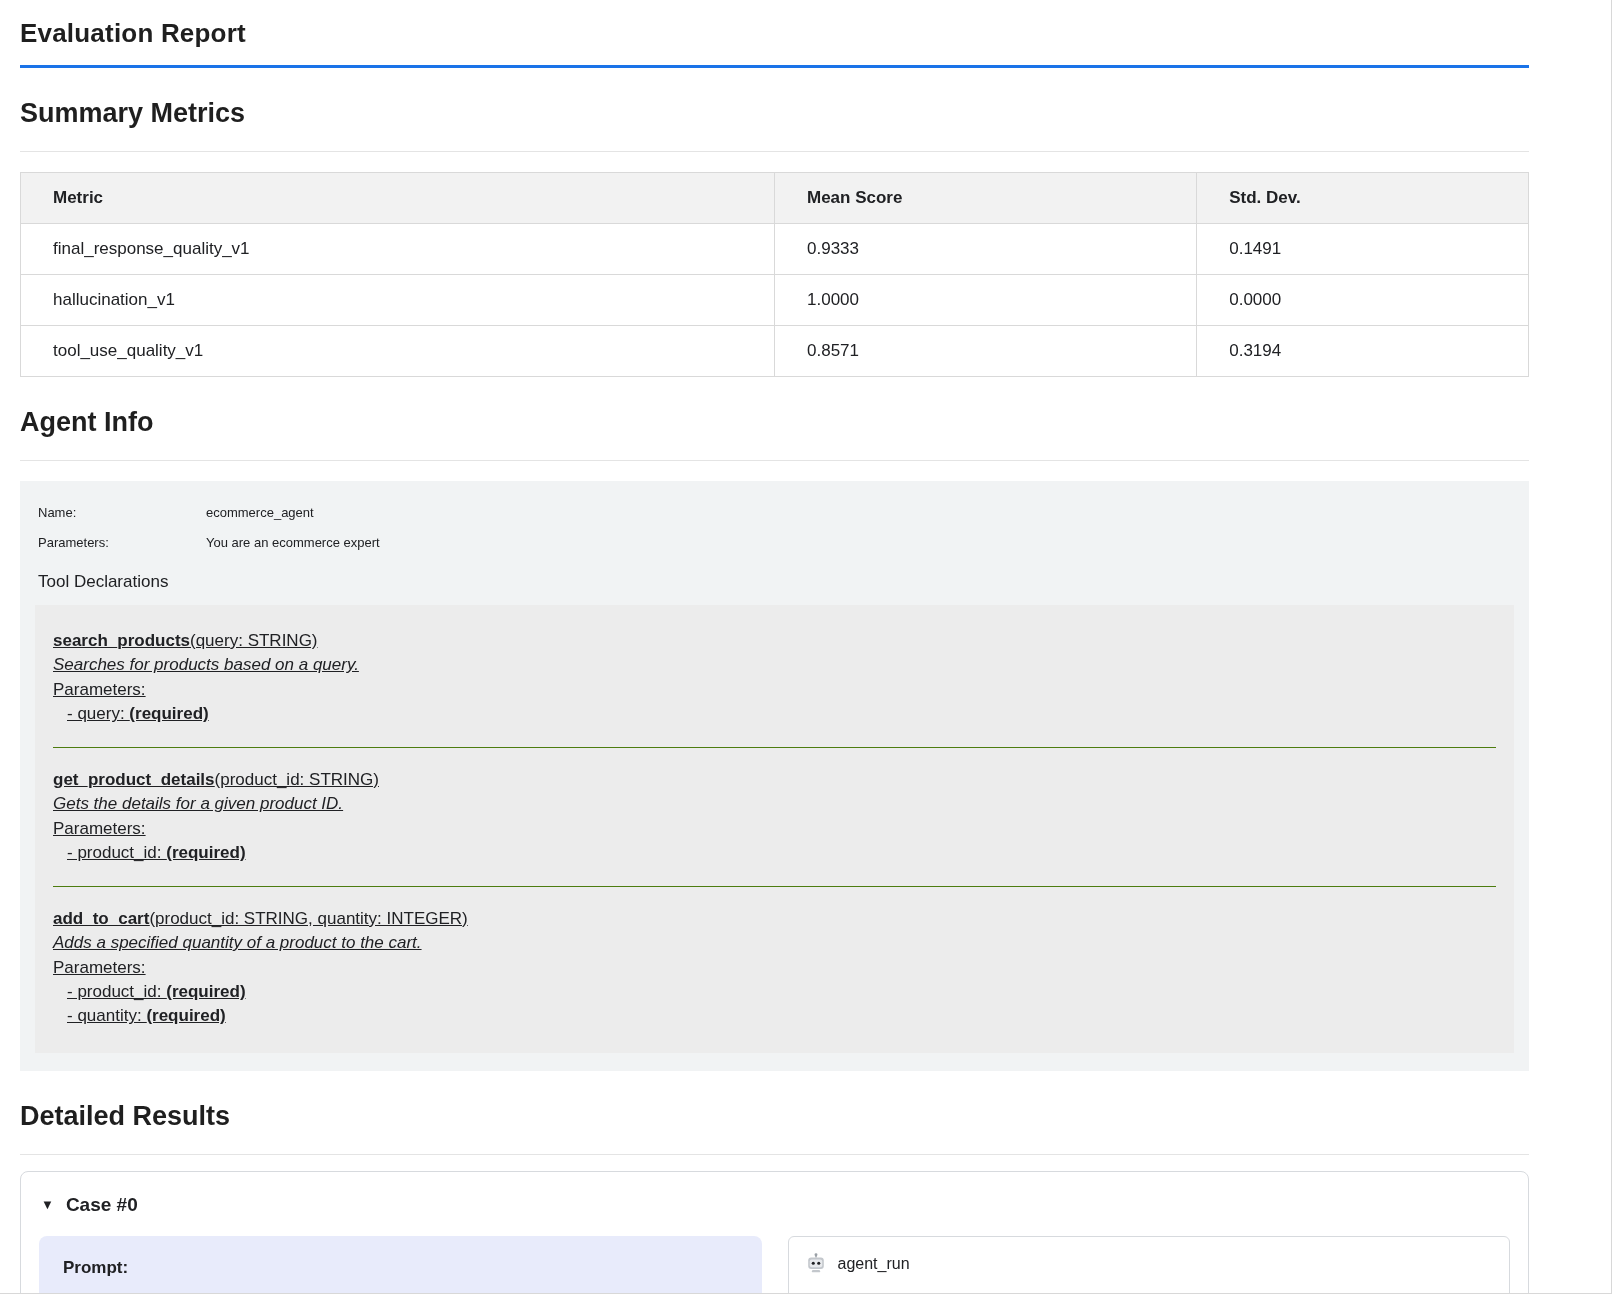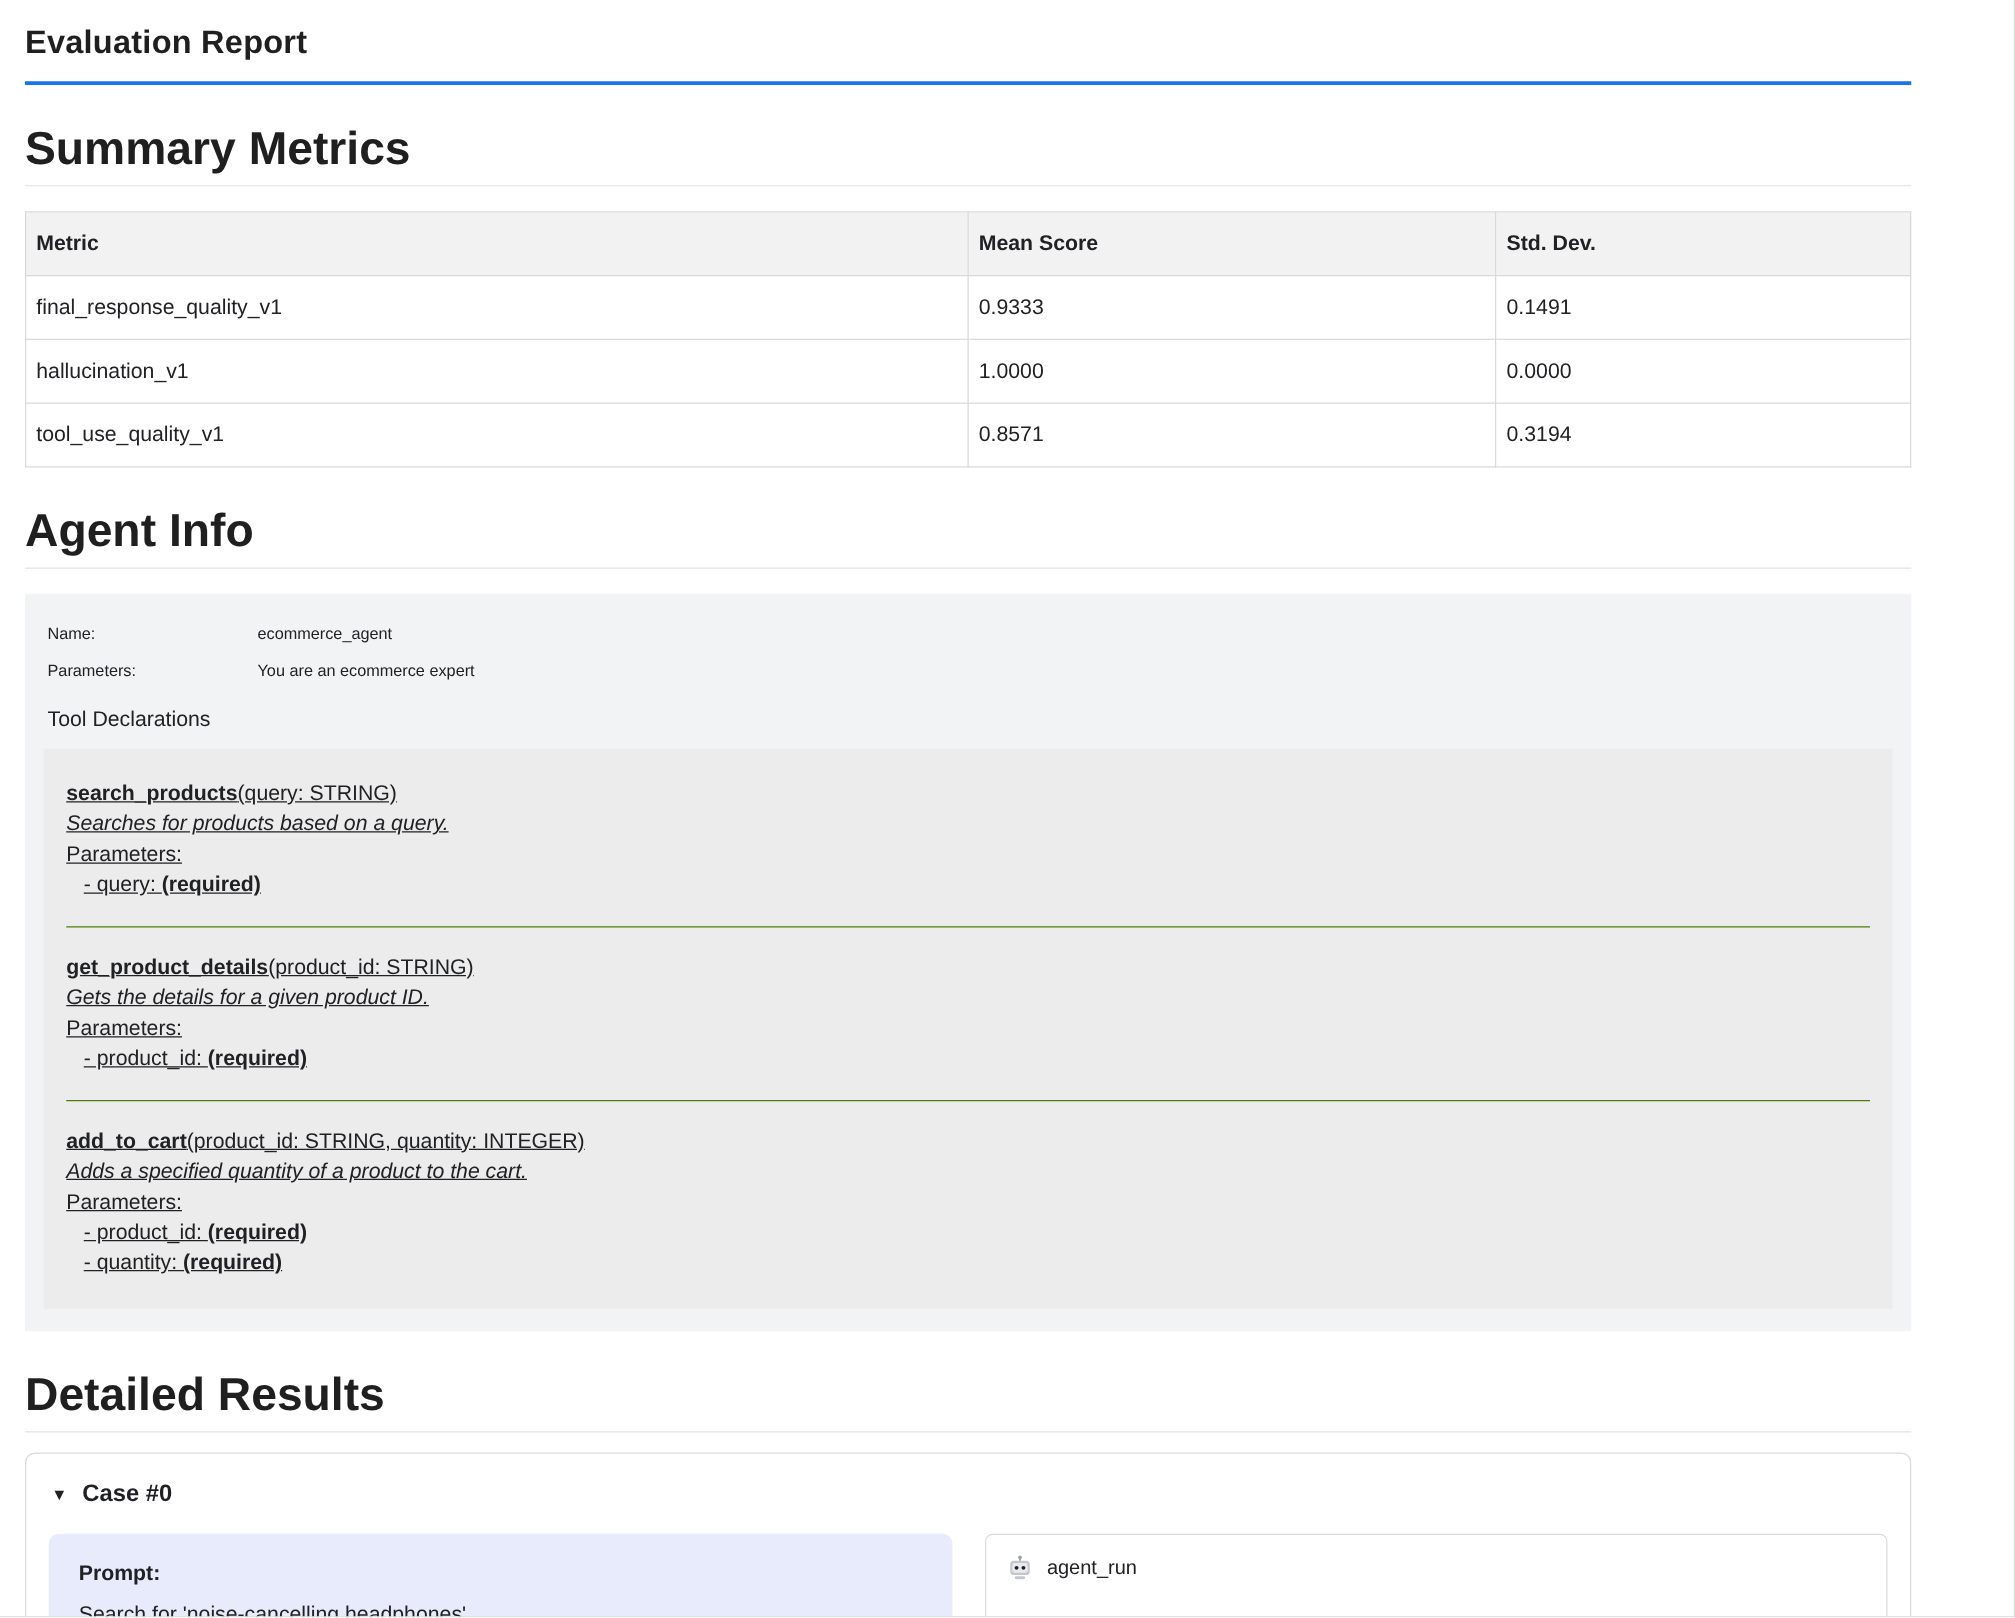--- a/index.html
+++ b/index.html
@@ -24,38 +24,38 @@
     margin:10px 0 0;
     color:#1f1f1f;
     letter-spacing:0.2px;
   }
   .title-rule {
     border:none;
     border-top:3px solid #1a73e8;
     margin:16px 0 0;
   }
   h2.section-heading {
-    font-size:37px;
+    font-size:27px;
     font-weight:700;
     color:#1f1f1f;
     margin:30px 0 0;
-    padding-bottom:8px;
+    padding-bottom:22px;
     border-bottom:1px solid #e4e4e4;
   }
   
   table.metrics {
     width:100%;
     border-collapse:collapse;
     margin-top:20px;
     font-size:17px;
   }
   table.metrics th, table.metrics td {
     border:1px solid #d9d9d9;
     text-align:left;
-    padding:15px 8px;
+    padding:15px 32px;
   }
   table.metrics th { background:#f2f2f2; font-weight:700; }
   
   .agent-box {
     background:#f1f3f4;
     margin-top:20px;
     padding:24px 15px 18px;
   }
   .info-row { font-size:13px; margin:0 3px 15px; }
   .info-label { display:inline-block; width:168px; }

